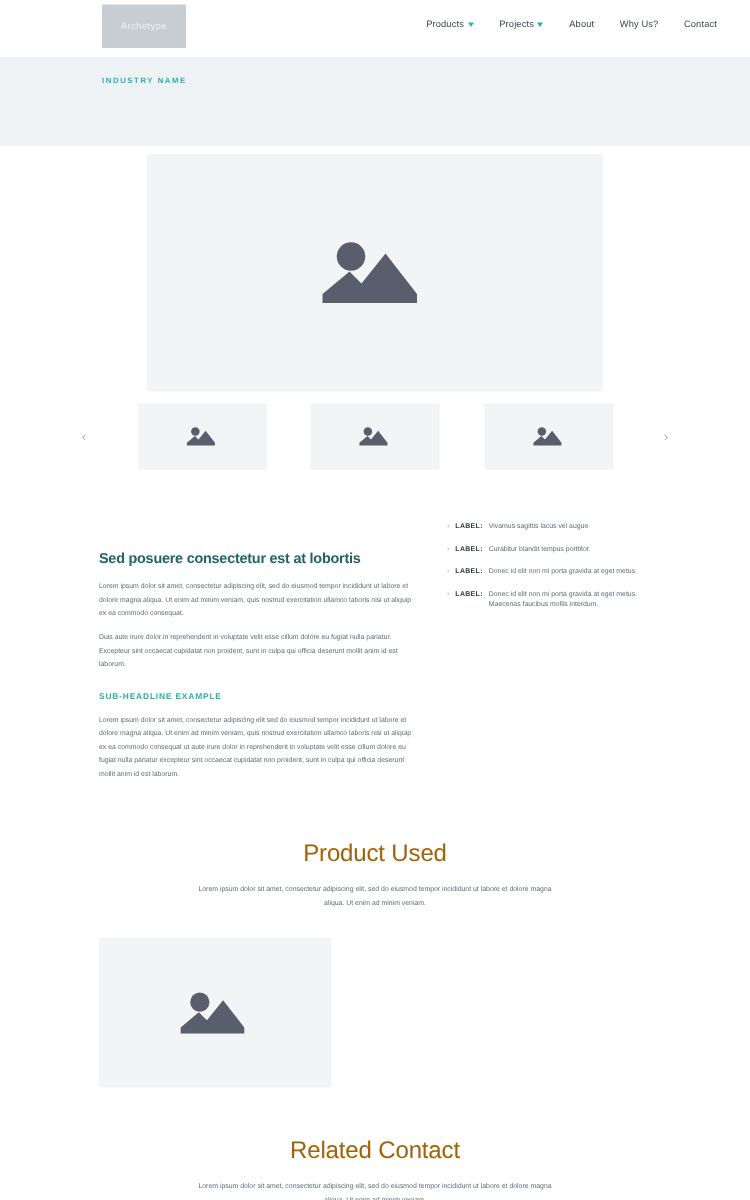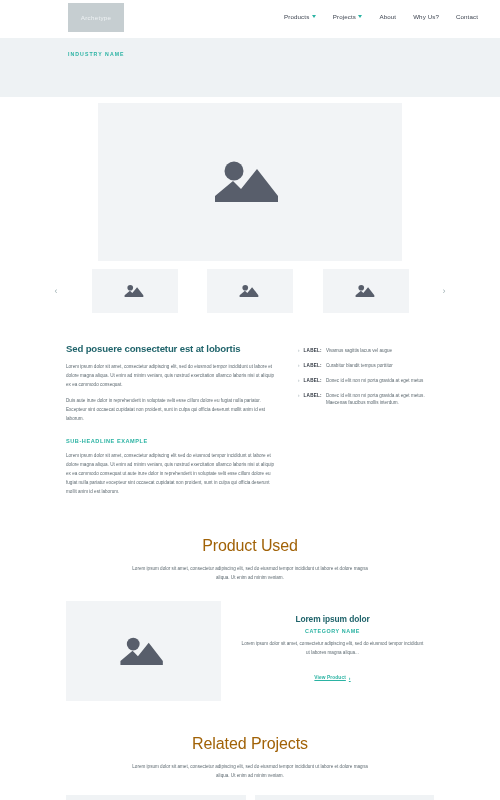--- a/index.html
+++ b/index.html
@@ -80,21 +80,21 @@
   }
 
   
   .ph { display: block; }
   .ph path, .ph circle { fill: #585e6b; }
 
   
   .body-cols {
     display: flex; padding: 30px 66px 0 66px; gap: 22px;
   }
-  .col-left { width: 210px; }
+  .col-left { width: 210px; margin-top: 24px; }
   .col-right { flex: 1; padding-top: 4px; }
 
   .sec-title {
     font-size: 9.6px; color: #20646b; font-weight: bold;
     letter-spacing: -.15px; margin-bottom: 9px;
   }
   .p {
     font-size: 4.6px; line-height: 1.95; color: #5f6b72;
     margin-bottom: 7px; text-align: left;
   }
@@ -266,34 +266,25 @@
     <h2 class="center-title">Product Used</h2>
     <p class="center-p">Lorem ipsum dolor sit amet, consectetur adipiscing elit, sed do eiusmod tempor incididunt ut labore et dolore magna aliqua. Ut enim ad minim veniam.</p>
 
     <div class="prod-card">
       <div class="prod-img">
         <svg class="ph" width="50" height="35" viewBox="0 0 74 52">
           <circle cx="21" cy="15" r="9.5"></circle>
           <path d="M2 46 L2 40 L20 25 L28 33 L44 13 L65 40 L65 46 Z"></path>
         </svg>
       </div>
-      <div class="prod-info">
-        <div class="prod-name">Lorem ipsum dolor</div>
-        <div class="prod-cat">CATEGORY NAME</div>
-        <p class="prod-p">Lorem ipsum dolor sit amet, consectetur adipiscing elit, sed do eiusmod tempor incididunt ut labores magna aliqua...</p>
-        <a class="prod-link">
-          <span>View Product</span>
-          <span class="lc">›</span>
-        </a>
-      </div>
     </div>
   </div>
 
   <div class="center-sec">
-    <h2 class="center-title">Related Projects</h2>
+    <h2 class="center-title">Related Contact</h2>
     <p class="center-p">Lorem ipsum dolor sit amet, consectetur adipiscing elit, sed do eiusmod tempor incididunt ut labore et dolore magna aliqua. Ut enim ad minim veniam.</p>
     <div class="related-grid">
       <div class="rel-card"></div>
       <div class="rel-card"></div>
     </div>
   </div>
 
 </div>
 
 </body></html>

